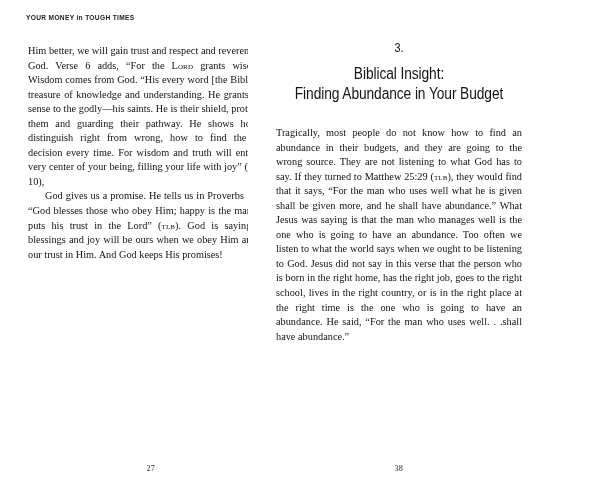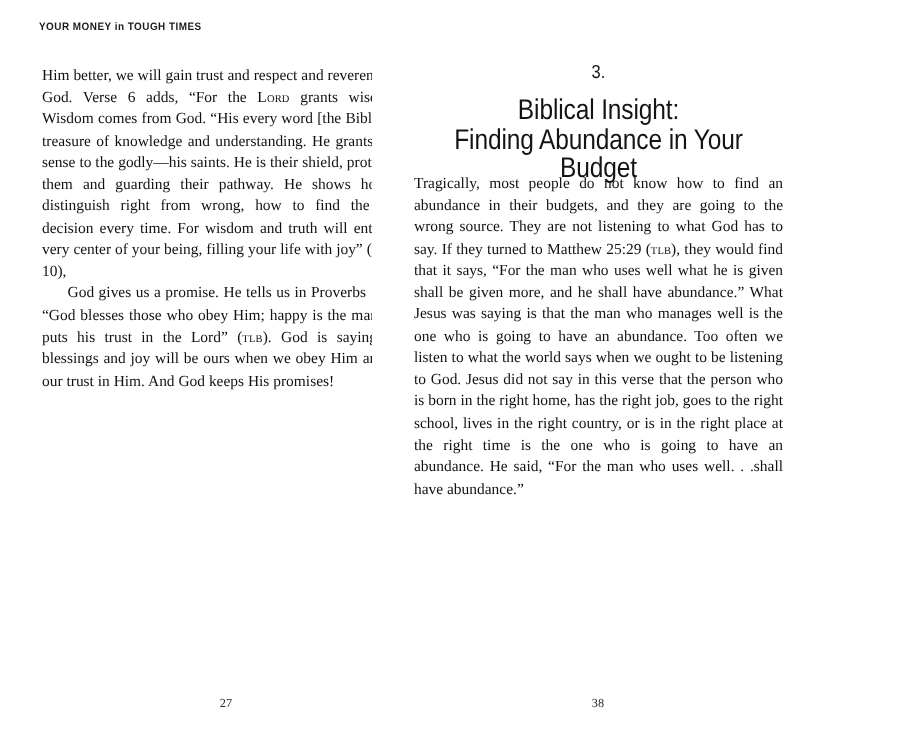--- a/index.html
+++ b/index.html
@@ -55,21 +55,21 @@
     font-family: "Liberation Serif", serif;
     font-size: 10.3px;
     line-height: 14.55px;
     text-align: justify;
     text-justify: inter-word;
     -webkit-hyphens: none;
     hyphens: none;
   }
   .textblock.left-block { top: 44px; }
   .textblock.right-block {
-    top: 116px;
+    top: 126px;
     left: 28px;
     width: 246px;
     font-family: Liberation Serif, serif;
   }
 
   .textblock p {
     margin: 0;
     text-indent: 0;
   }
   .textblock p.indent {
@@ -95,21 +95,21 @@
   }
   .chapter-number {
     font-size: 12.5px;
     font-weight: normal;
     line-height: 15px;
     transform: scaleX(0.88);
     letter-spacing: 0px;
   }
   .chapter-title {
     margin-top: 8px;
-    font-size: 19px;
+    font-size: 16px;
     font-weight: normal;
     line-height: 19.5px;
     letter-spacing: -0.1px;
   }
   .chapter-title .tline {
     display: block;
     transform: scaleX(0.86);
   }
 
   

